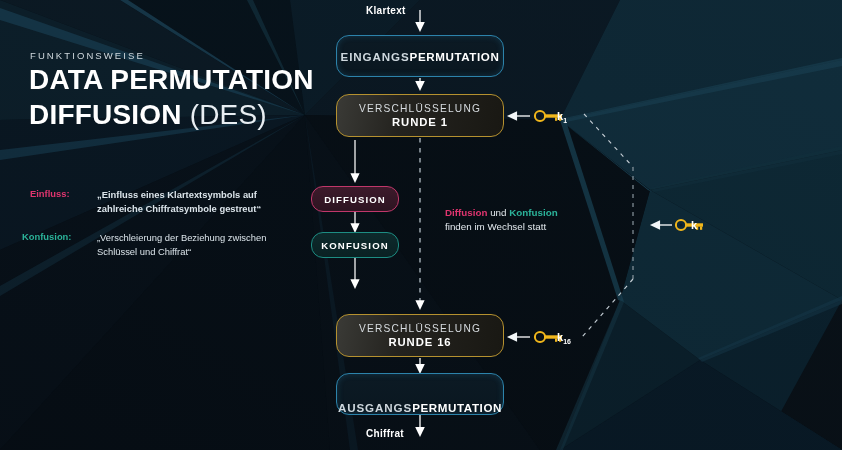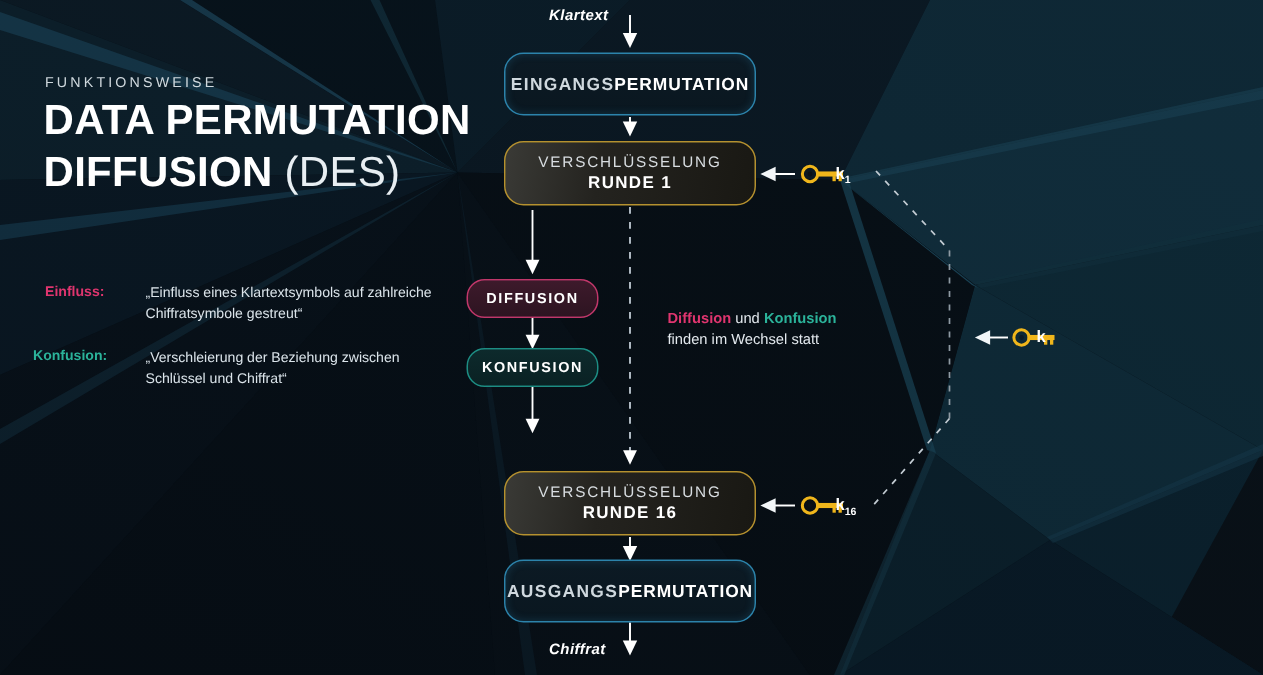--- a/index.html
+++ b/index.html
@@ -56,21 +56,21 @@
   
   .pill{
     position:absolute;box-sizing:border-box;border-radius:12px;
     display:flex;align-items:center;justify-content:center;
     font-size:9.6px;font-weight:700;letter-spacing:1.1px;color:#ffffff;
   }
   .pill.diff{border:1.2px solid #c0376a;background:linear-gradient(180deg,#3d1a2b 0%,#2d1421 100%);}
   .pill.konf{border:1.2px solid #1d8d83;background:linear-gradient(180deg,#0d2a2c 0%,#0a2123 100%);}
 
   
-  .flowlabel{position:absolute;font-size:10px;font-weight:700;color:#ffffff;letter-spacing:0.3px;font-style:italic;}
+  .flowlabel{position:absolute;font-size:10px;font-weight:700;color:#ffffff;letter-spacing:0.3px;}
 
   
   #midnote{position:absolute;left:445px;top:206px;width:180px;font-size:9.8px;line-height:14px;color:#e3e9ee;}
   #midnote .d{color:#e0356f;font-weight:700;}
   #midnote .k{color:#2bb39a;font-weight:700;}
   #midnote .n{color:#e3e9ee;font-weight:400;}
 
   
   .keylabel{position:absolute;font-size:11px;font-weight:700;color:#ffffff;}
   .keylabel sub{font-size:7px;font-weight:700;}
@@ -176,21 +176,21 @@
     <path d="M584,114 L633,167" stroke="#c3ccd3" stroke-width="1.15" stroke-dasharray="4 5" fill="none"></path>
     <path d="M633,167 L633,279" stroke="#8e9aa3" stroke-width="1.15" stroke-dasharray="4 5" fill="none"></path>
     <path d="M633,279 L582,337" stroke="#c3ccd3" stroke-width="1.15" stroke-dasharray="4 5" fill="none"></path>
   </svg>
 
   <div id="kicker">FUNKTIONSWEISE</div>
   <div id="title1">DATA PERMUTATION</div>
   <div id="title2"><span>DIFFUSION </span><span class="light">(DES)</span></div>
 
   <div class="defterm diff" style="left:30px;top:188px;">Einfluss:</div>
-  <div class="deftext" style="left:97px;top:188px;">„Einfluss eines Klartextsymbols auf zahlreiche Chiffratsymbole gestreut“</div>
+  <div class="deftext" style="left:97px;top:188px;font-weight:bold;">„Einfluss eines Klartextsymbols auf zahlreiche Chiffratsymbole gestreut“</div>
 
   <div class="defterm konf" style="left:22px;top:231px;">Konfusion:</div>
   <div class="deftext" style="left:97px;top:231px;">„Verschleierung der Beziehung zwischen Schlüssel und Chiffrat“</div>
 
   <div class="flowlabel" style="left:366px;top:5px;">Klartext</div>
   <div class="flowlabel" style="left:366px;top:428px;">Chiffrat</div>
 
   <div class="box blue" style="left:336px;top:35px;width:168px;height:42px;">
     <div class="single"><span class="thin">EINGANGS</span><span class="bold">PERMUTATION</span></div>
   </div>
@@ -198,21 +198,21 @@
   <div class="box gold" style="left:336px;top:94px;width:168px;height:43px;">
     <div class="l1">VERSCHLÜSSELUNG</div>
     <div class="l2">RUNDE 1</div>
   </div>
 
   <div class="box gold" style="left:336px;top:314px;width:168px;height:43px;">
     <div class="l1">VERSCHLÜSSELUNG</div>
     <div class="l2">RUNDE 16</div>
   </div>
 
-  <div class="box blue" style="left:336px;top:373px;width:168px;height:42px;">
+  <div class="box blue" style="left:336px;top:373px;width:168px;height:42px;justify-content:flex-end;">
     <div class="single"><span class="thin">AUSGANGS</span><span class="bold">PERMUTATION</span></div>
   </div>
 
   <div class="pill diff" style="left:311px;top:186px;width:88px;height:26px;">
     <span>DIFFUSION</span>
   </div>
   <div class="pill konf" style="left:311px;top:232px;width:88px;height:26px;">
     <span>KONFUSION</span>
   </div>
 

